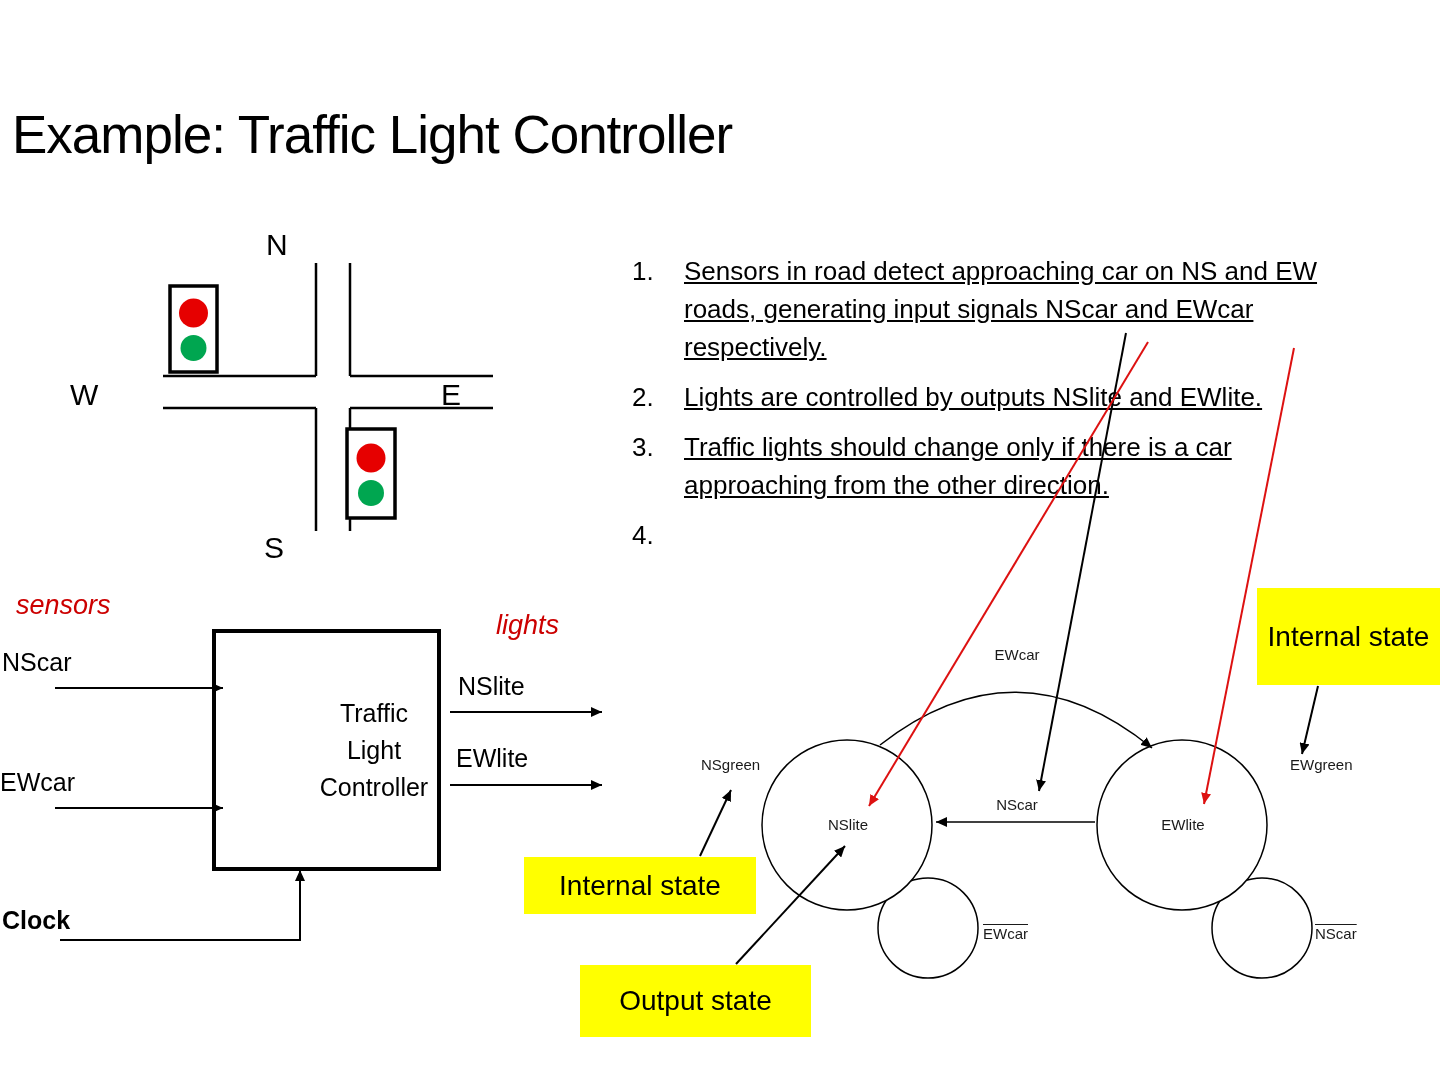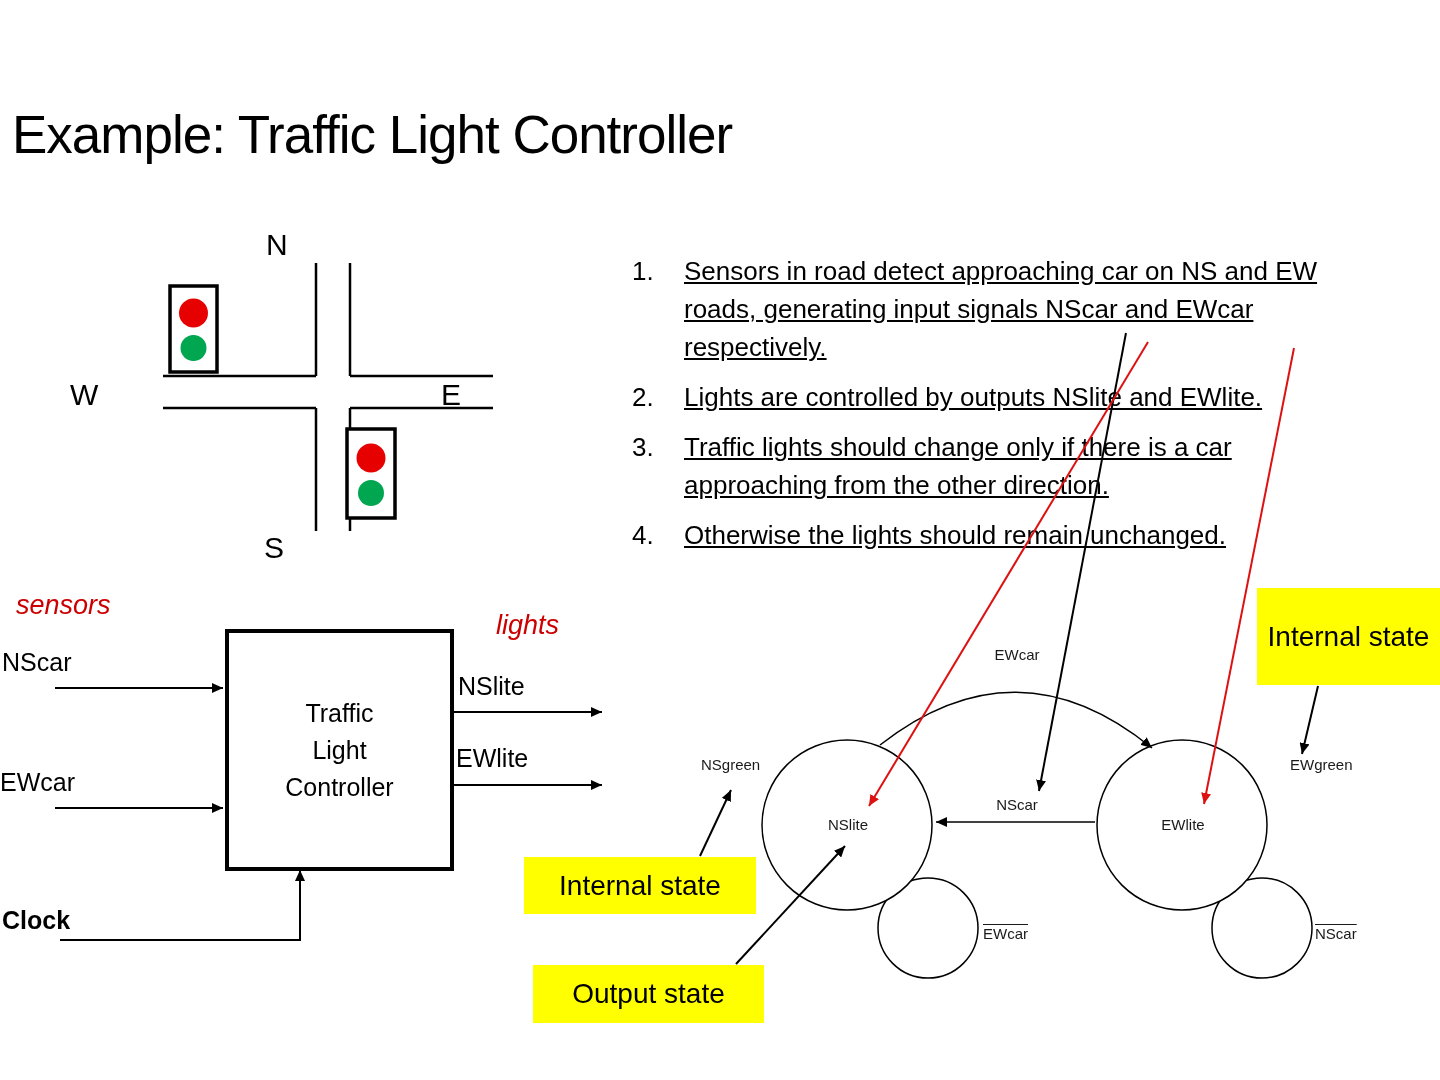--- a/index.html
+++ b/index.html
@@ -13,22 +13,22 @@
   }
   .compass{position:absolute;font-size:30px;z-index:2;}
   .notes{position:absolute;left:632px;top:252px;width:760px;z-index:2;}
   .note{display:flex;margin-bottom:12px;font-size:26px;line-height:38px;}
   .note .num{width:52px;flex:none;}
   .note .txt{width:645px;text-decoration:underline;}
   .svglayer{position:absolute;left:0;top:0;z-index:5;pointer-events:none;}
   .red-italic{position:absolute;font-size:27px;font-style:italic;color:#cc0000;z-index:2;}
   .io-label{position:absolute;font-size:25px;z-index:2;}
   .ctrl-box{
-    position:absolute;left:225px;top:629px;width:221px;height:234px;
-    border:4px solid #000;display:flex;align-items:center;justify-content:center;z-index:2;
+    position:absolute;left:212px;top:629px;width:221px;height:234px;
+    border:4px solid #000;display:flex;align-items:center;justify-content:flex-end;z-index:2;
   }
   .ctrl-box .ctrl-text{width:126px;text-align:center;font-size:25px;line-height:37px;}
   .st-label{position:absolute;font-size:15px;color:#1a1a1a;z-index:7;text-align:right;}
   .st-center{width:80px;text-align:center;}
   .overline{text-decoration:overline;}
   .callout{
     position:absolute;background:#ffff00;color:#000;display:flex;
     align-items:center;justify-content:center;text-align:right;
     font-size:28px;z-index:4;line-height:40px;
   }
@@ -115,21 +115,20 @@
     <div class="note">
       <span class="num">2.</span>
       <span class="txt">Lights are controlled by outputs NSlite and EWlite.</span>
     </div>
     <div class="note">
       <span class="num">3.</span>
       <span class="txt">Traffic lights should change only if there is a car approaching from the other direction.</span>
     </div>
     <div class="note">
       <span class="num">4.</span>
-      <span class="txt">Otherwise the lights should remain unchanged.</span>
     </div>
   </div>
 
   <div class="red-italic" style="left:16px;top:590px;">sensors</div>
   <div class="red-italic" style="left:496px;top:610px;">lights</div>
 
   <div class="ctrl-box">
     <div class="ctrl-text">Traffic Light Controller</div>
   </div>
 
@@ -143,15 +142,15 @@
   <div class="st-label st-center" style="left:1143px;top:816px;">EWlite</div>
   <div class="st-label st-center" style="left:977px;top:646px;">EWcar</div>
   <div class="st-label st-center" style="left:977px;top:796px;">NScar</div>
   <div class="st-label" style="left:701px;top:756px;">NSgreen</div>
   <div class="st-label" style="left:1258px;top:756px;margin-left:32px;">EWgreen</div>
   <div class="st-label overline" style="left:983px;top:925px;">EWcar</div>
   <div class="st-label overline" style="left:1315px;top:925px;">NScar</div>
 
   <div class="callout" style="left:1257px;top:588px;width:183px;height:97px;">Internal state</div>
   <div class="callout" style="left:524px;top:857px;width:232px;height:57px;">Internal state</div>
-  <div class="callout" style="left:533px;top:965px;width:231px;height:58px;">Output state</div>
+  <div class="callout" style="left:580px;top:965px;width:231px;height:72px;">Output state</div>
 
 </div>
 
 </body></html>

